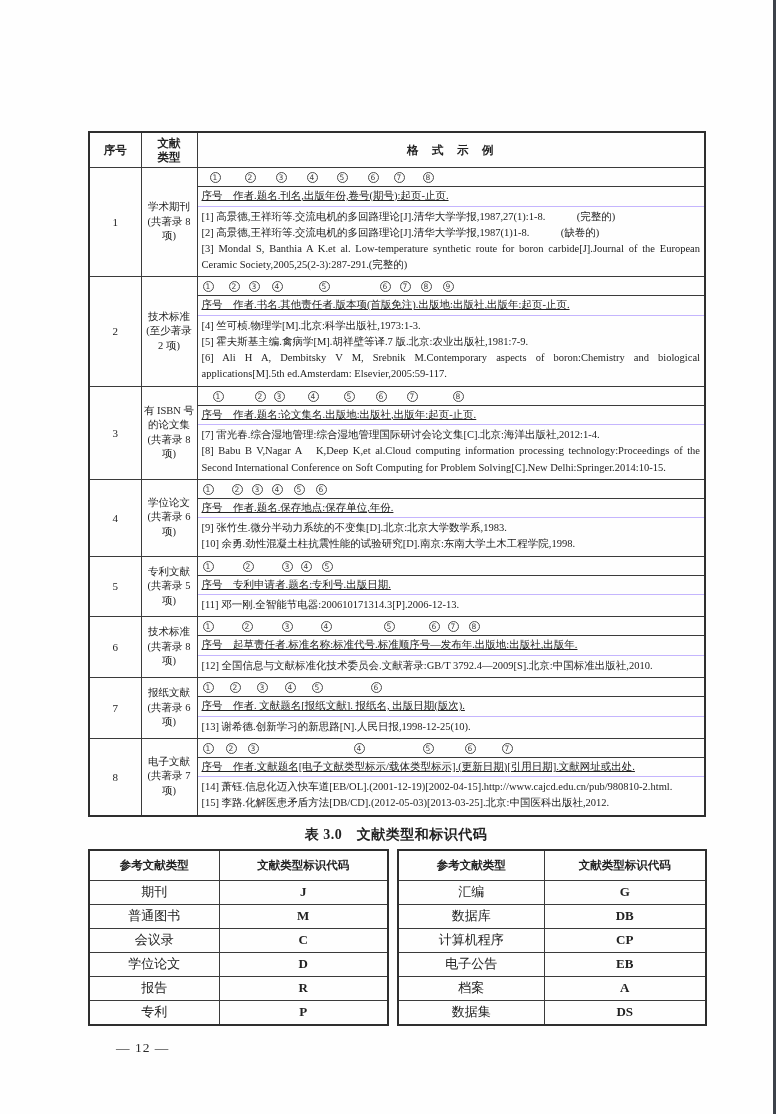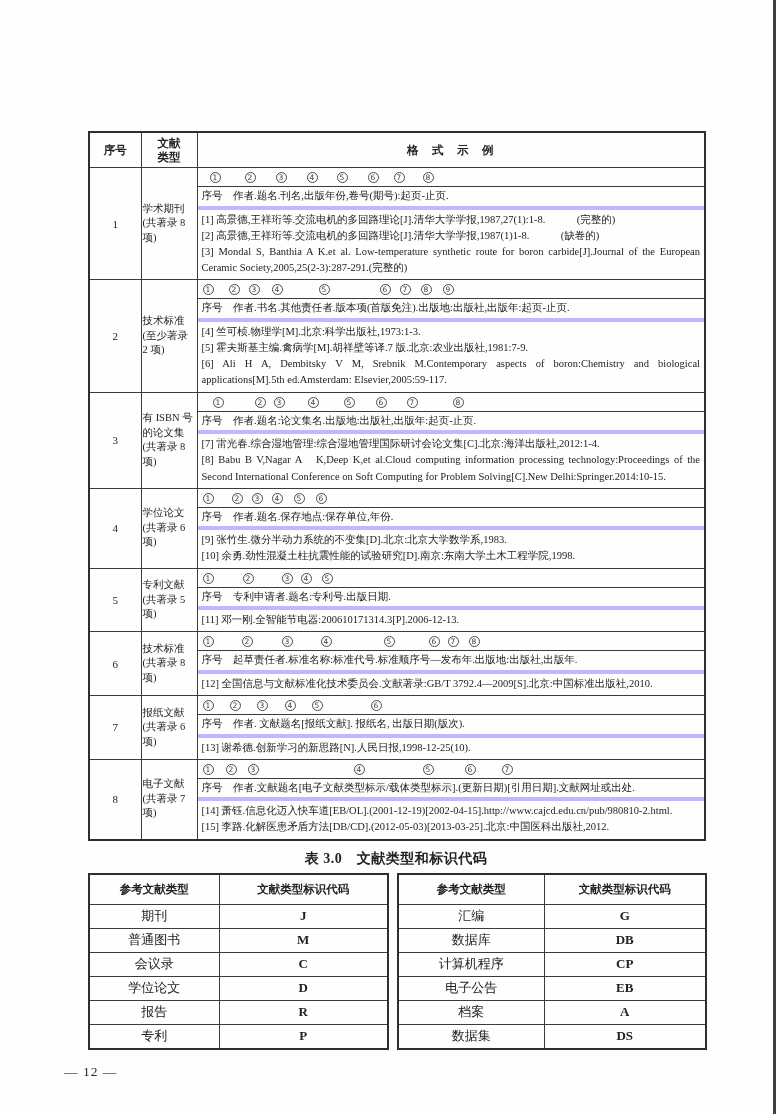--- a/index.html
+++ b/index.html
@@ -12,43 +12,43 @@
 
   .tbl-title{width:616px;margin-left:88px;text-align:center;font-size:14px;font-weight:bold;letter-spacing:0.5px;color:#222;}
   .t1-title{margin-bottom:5px;}
 
   table.t1{border-collapse:collapse;table-layout:fixed;width:616px;margin-left:88px;border:2px solid #2e2e2e;}
   .t1 th,.t1 td{border:1px solid #3b3b3b;}
   .t1 thead th{font-size:11.5px;font-weight:bold;vertical-align:middle;padding:3px 0;color:#222;}
   .h-type div{line-height:14px;}
   .h-fmt{font-size:12.5px;letter-spacing:1px;}
   .c-no{text-align:center;font-size:11px;vertical-align:middle;color:#222;}
-  .c-type{font-size:10.5px;vertical-align:middle;padding:2px 1px;color:#222;}
+  .c-type{text-align:center;font-size:10.5px;vertical-align:middle;padding:2px 1px;color:#222;}
   .type-line{line-height:14.5px;}
   .c-fmt{padding:0;vertical-align:top;font-size:10.5px;}
   .circles{border-bottom:1px solid #3b3b3b;padding:3px 4px 2px 4px;height:13px;white-space:nowrap;}
   .circ{display:inline-block;box-sizing:border-box;width:11px;height:11px;border:1px solid #4a4a4a;border-radius:50%;
         font-family:"DejaVu Sans","Liberation Sans",sans-serif;font-size:7.5px;line-height:9px;text-align:center;
         color:#3d3d3d;vertical-align:top;margin-top:1px;}
-  .fmt{border-bottom:4px solid #c4b5fd;padding:2px 4px;line-height:14.5px;color:#222;}
+  .fmt{border-bottom:1px solid #c4b5fd;padding:2px 4px;line-height:14.5px;color:#222;text-decoration:underline;}
   .examples{padding:2px 4px 3px 4px;}
   .ex{margin:0;line-height:16.2px;text-align:justify;color:#222;word-break:break-word;}
 
   .t2-title{margin-top:9px;margin-bottom:5px;}
   .t2-wrap{display:flex;margin-left:88px;width:619px;align-items:center;}
   table.t2{border-collapse:collapse;table-layout:fixed;border:2px solid #2e2e2e;}
   .t2 th,.t2 td{border:1px solid #3b3b3b;text-align:center;vertical-align:middle;}
   .t2 th{font-size:11.5px;font-weight:bold;height:27px;color:#222;}
   .t2 td{font-size:13px;height:21px;color:#222;}
   .t2 td.code{font-weight:bold;}
   .t2-left{width:299px;}
   .t2-right{width:308px;}
   .t2-gap{width:12px;}
 
-  .page-number{margin:14px 0 0 64px;font-size:13.5px;color:#2b2b2b;letter-spacing:1px;}
+  .page-number{margin:14px 0 0 116px;font-size:13.5px;color:#2b2b2b;letter-spacing:1px;}
 </style>
 </head>
 <body>
 
 <div class="page">
   <div class="edge-right"></div>
   <div class="content">
 
 
     <table class="t1">

